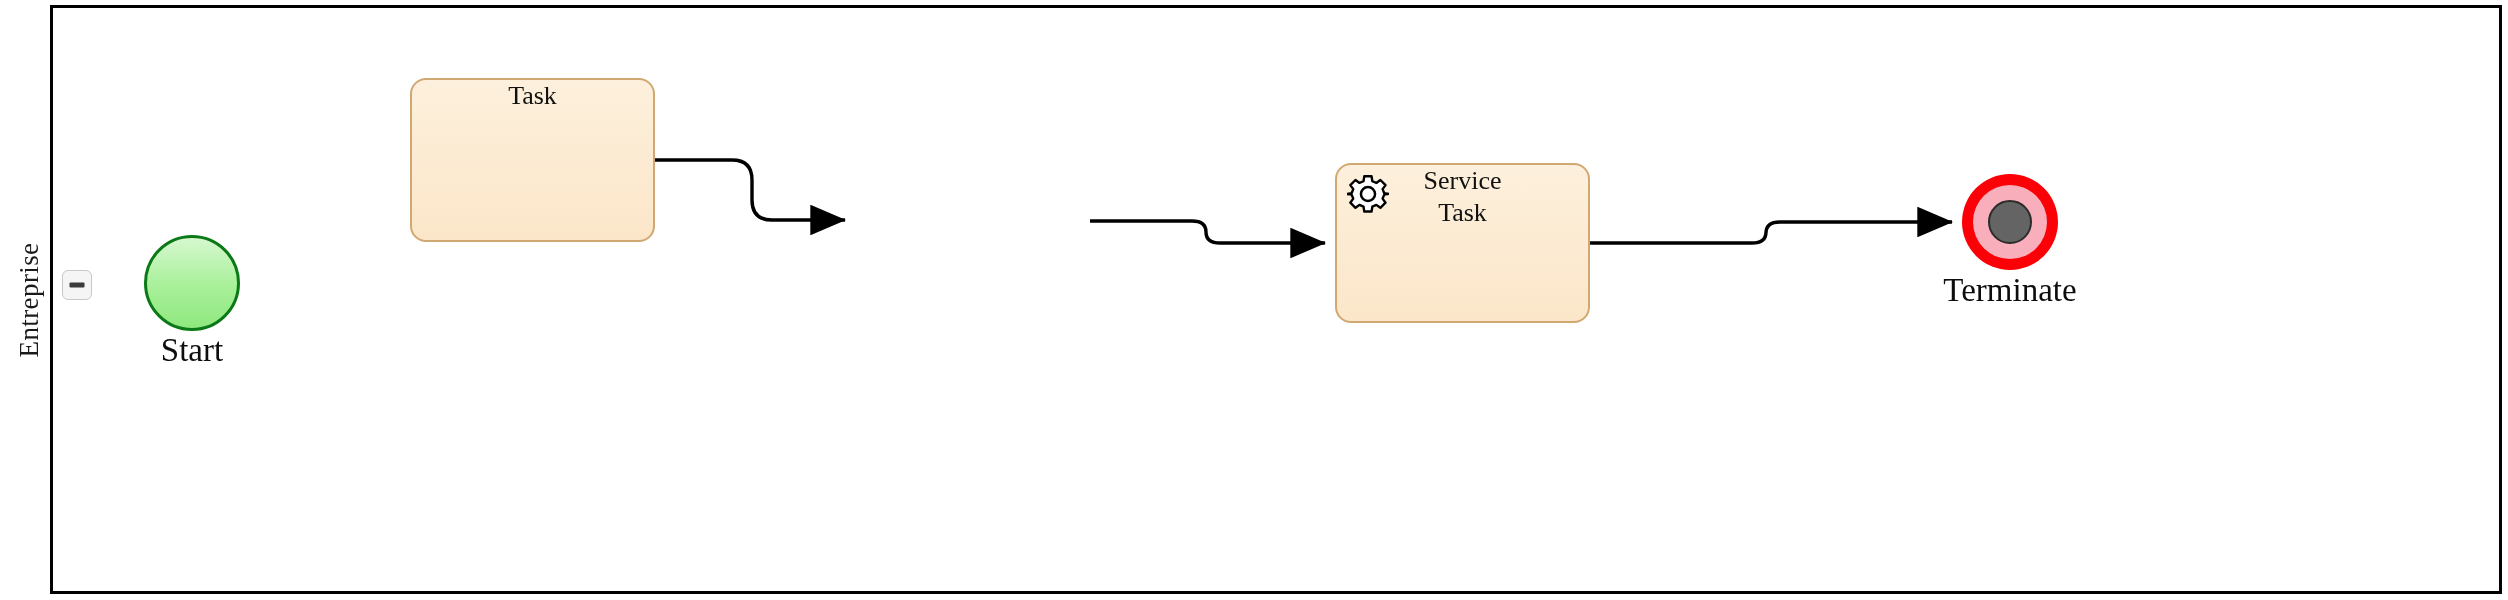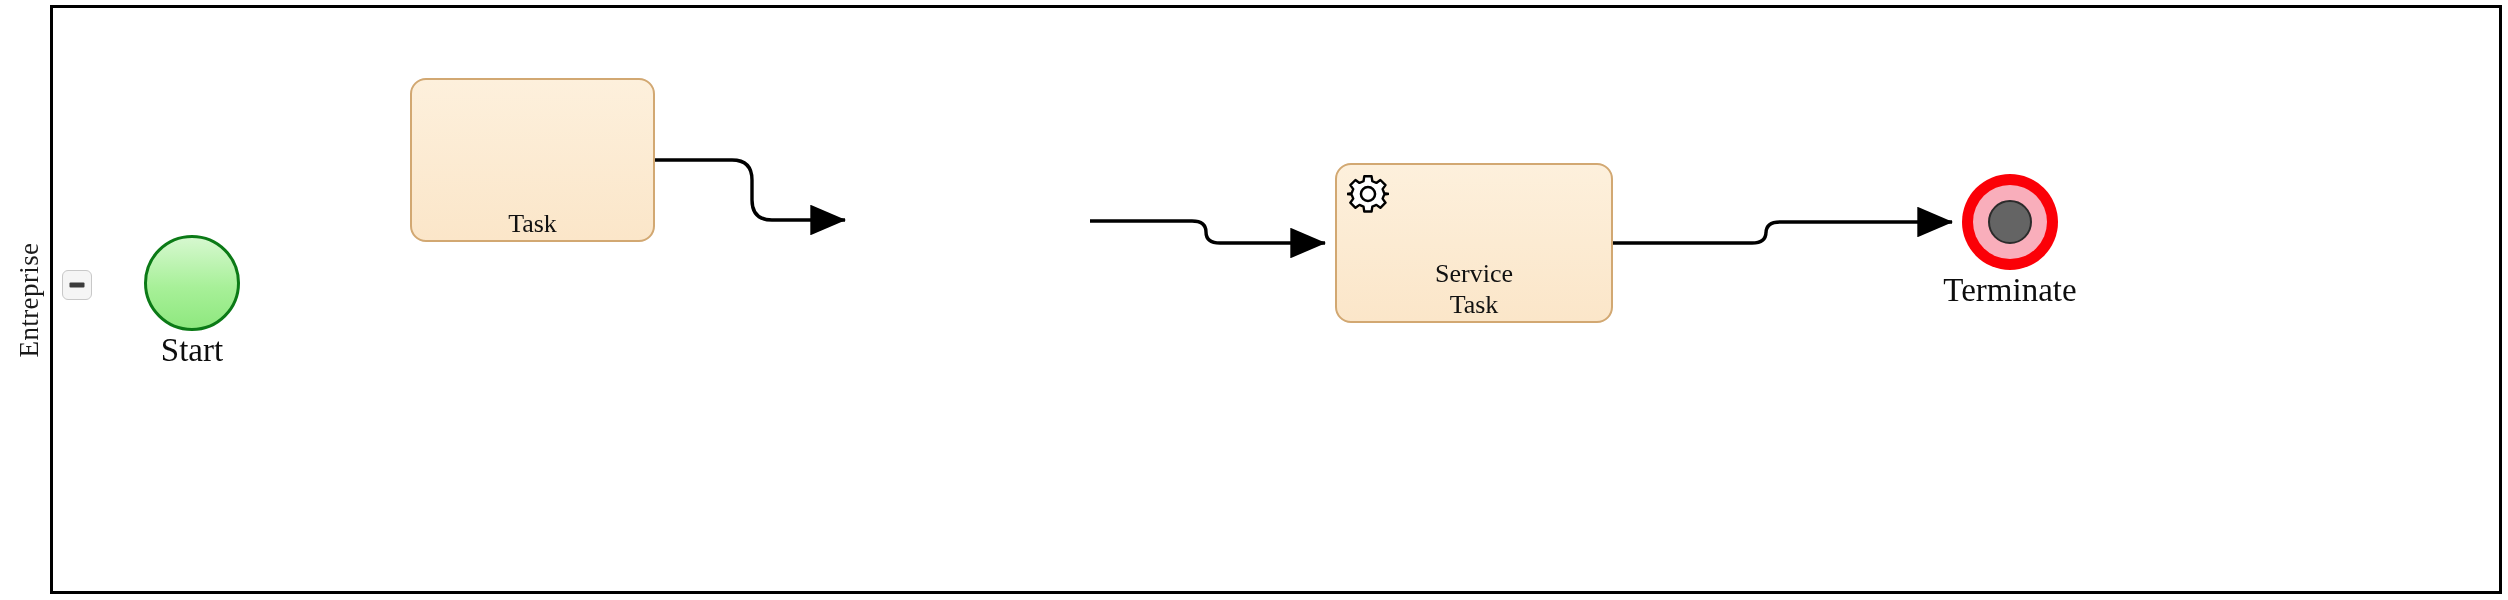--- a/index.html
+++ b/index.html
@@ -128,21 +128,21 @@
     box-sizing: border-box;
   }
   
   .task-box {
     position: absolute;
     border: 2px solid #d2a872;
     border-radius: 16px;
     background: linear-gradient(to bottom, #fdf0dc 0%, #fbe6c9 100%);
     box-sizing: border-box;
     display: flex;
-    align-items: flex-end;
+    align-items: flex-start;
     justify-content: center;
   }
   .task-text {
     font-size: 26px;
     color: #111111;
     text-align: center;
     line-height: 1.22;
     padding: 0 10px;
   }
   .task-icon {
@@ -202,21 +202,21 @@
   <div class="node" style="left:144px; top:235px; width:96px; height:96px;">
     <div class="start-event" style="left:0; top:0;"></div>
   </div>
   <div class="node-label-below" style="left:112px; top:332px; width:160px;">Start</div>
 
   <div class="task-box" style="left:410px; top:78px; width:245px; height:164px;">
     <span class="task-text">Task</span>
   </div>
 
 
-  <div class="task-box" style="left:1335px; top:163px; width:278px; height:160px;">
+  <div class="task-box" style="left:1335px; top:163px; width:255px; height:160px;">
     <span class="task-icon" style="left:10px; top:8px; width:42px; height:42px;">
       <svg viewBox="0 0 44 44" xmlns="http://www.w3.org/2000/svg">
         <g fill="#ffffff" stroke="#000000" stroke-width="2.6" stroke-linejoin="round" stroke-linecap="round">
           <path d="M18.0 3.2 L26.0 3.2 L26.8 8.6 L31.2 10.4 L35.6 7.2 L41.2 12.8
                    L38.0 17.2 L39.8 21.6 L45.0 22.4 L45.0 22.4 L39.8 23.2
                    L38.0 27.6 L41.2 32.0 L35.6 37.6 L31.2 34.4 L26.8 36.2
                    L26.0 41.6 L18.0 41.6 L17.2 36.2 L12.8 34.4 L8.4 37.6
                    L2.8 32.0 L6.0 27.6 L4.2 23.2 L-1.0 22.4 L-1.0 22.4
                    L4.2 21.6 L6.0 17.2 L2.8 12.8 L8.4 7.2 L12.8 10.4
                    L17.2 8.6 Z" transform="translate(0.8,0.4) scale(0.96)"></path>

